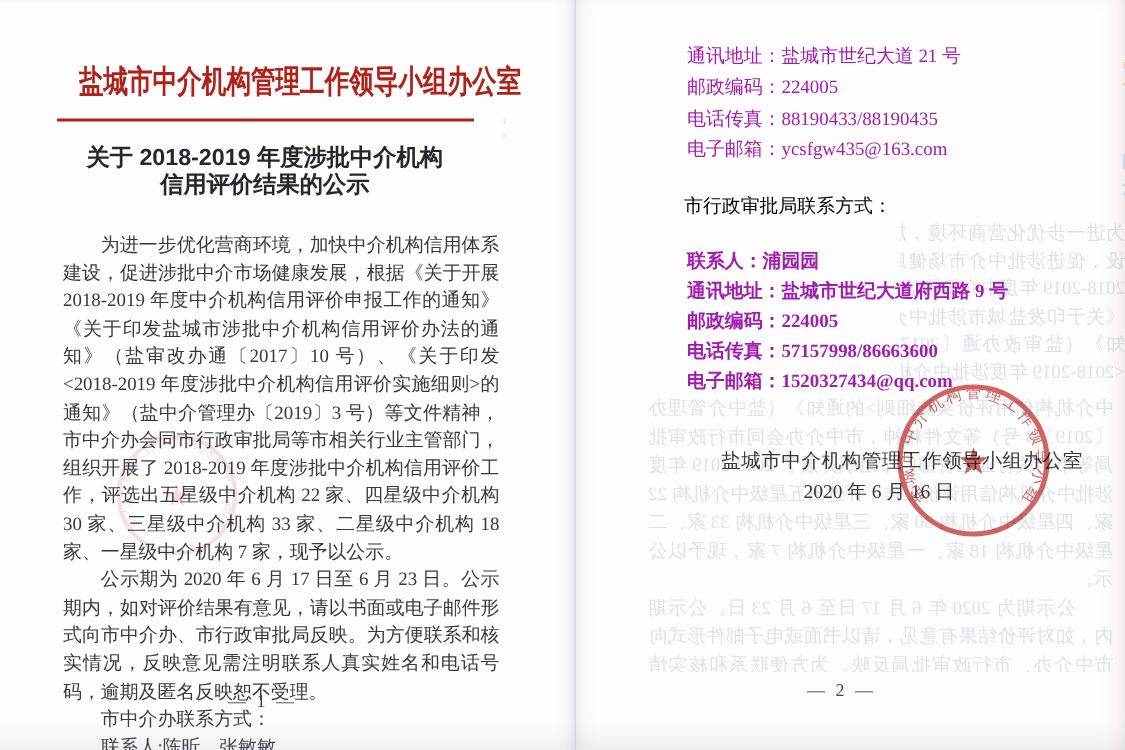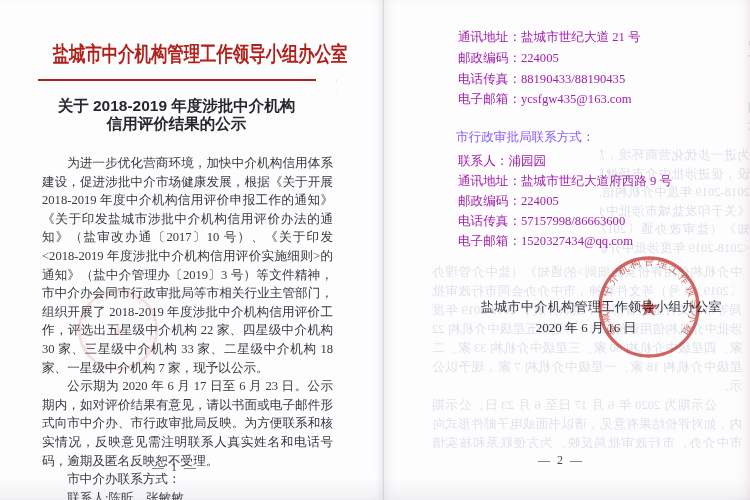--- a/index.html
+++ b/index.html
@@ -36,22 +36,22 @@
     position:absolute; top:154px; left:42px; width:291px;
     font-size:12.6px; line-height:18.6px; color:#373841; text-align:justify;
   }
   .body1 p { text-indent:2em; }
   .pagenum1 { position:absolute; top:460px; left:0; width:350px; text-align:center;
     font-size:12px; color:#45464f; letter-spacing:2px; }
 
   
   .cblock { position:absolute; left:74px; font-size:12.6px; color:#a21caf; }
   .cblock1 { top:27px; line-height:20.8px; }
-  .cheading { position:absolute; left:72px; top:129px; font-size:12.6px; color:#8b5cf6; }
-  .cblock2 { top:152px; line-height:19.9px; }
+  .cheading { position:absolute; left:72px; top:129px; font-size:12.6px; color:#000000; }
+  .cblock2 { top:165px; line-height:19.9px;font-weight:bold; }
   .signature { position:absolute; top:298px; right:28px; font-size:13px; color:#34353e;
     white-space:nowrap; letter-spacing:.4px; }
   .sigdate { position:absolute; top:319px; left:120px; width:164px; text-align:center;
     font-size:13px; color:#34353e; }
   .pagenum2 { position:absolute; top:453px; left:0; width:354px; text-align:center;
     font-size:12px; color:#45464f; letter-spacing:2px; }
 
   
   .seal { position:absolute; mix-blend-mode:multiply; }
   .seal-main { left:212px; top:254px; width:106px; height:106px; opacity:.8; }

